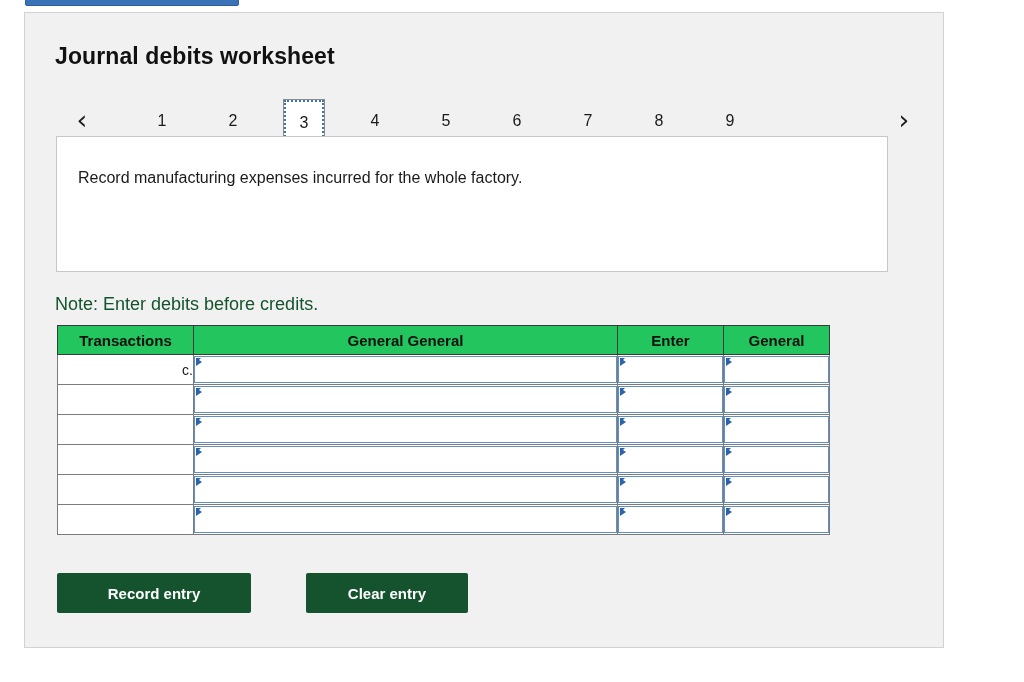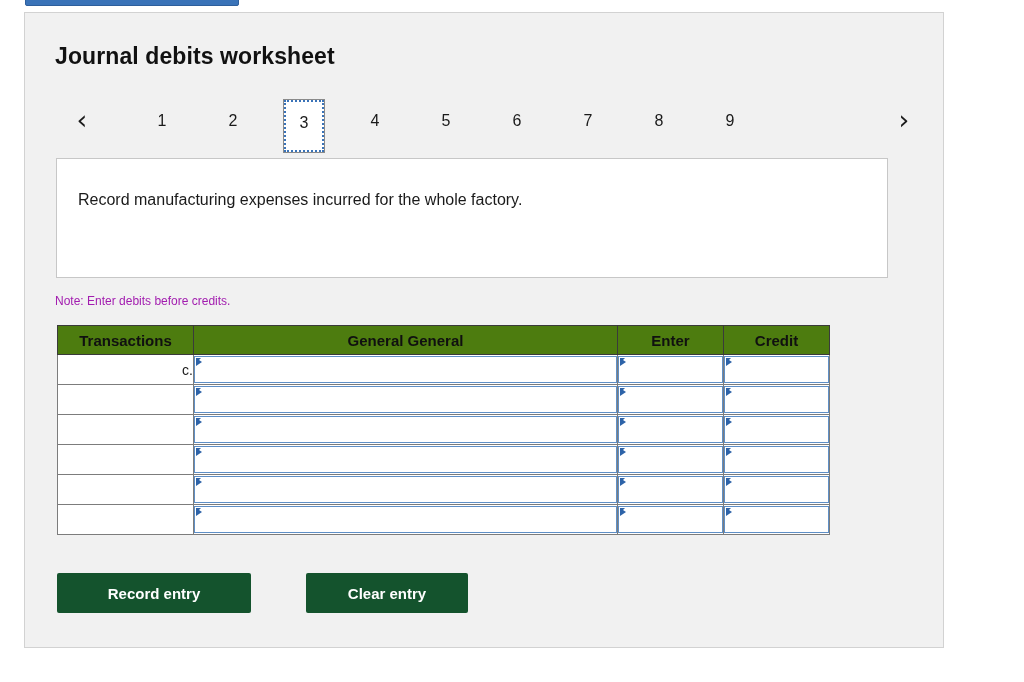--- a/index.html
+++ b/index.html
@@ -100,53 +100,53 @@
     outline-offset: -3px;
     height: 54px;
     top: 4px;
     line-height: 46px;
   }
 
   
   .prompt-box {
     position: absolute;
     left: 31px;
-    top: 145px;
+    top: 123px;
     width: 832px;
-    height: 120px;
+    height: 136px;
     background: #ffffff;
     border: 1px solid #c7c7c7;
     box-sizing: border-box;
   }
   .prompt-text {
     position: absolute;
     left: 21px;
     top: 32px;
     font-size: 16px;
     color: #1a1a1a;
   }
 
   .note {
     position: absolute;
     left: 30px;
     top: 281px;
-    font-size: 12px;
-    color: #a21caf;
+    font-size: 18px;
+    color: #14532d;
   }
 
   
   .jtable {
     position: absolute;
     left: 32px;
     top: 312px;
     border-collapse: collapse;
     table-layout: fixed;
   }
   .jtable th {
-    background: #4d7c0f;
+    background: #22c55e;
     border: 1px solid #3a3a3a;
     color: #101010;
     font-size: 15px;
     font-weight: bold;
     height: 28px;
     padding: 0;
     text-align: center;
   }
   .jtable td {
     border: 1px solid #7c7c7c;
@@ -256,21 +256,21 @@
       <col class="col-trans">
         <col class="col-gj">
         <col class="col-deb">
         <col class="col-cre">
     </colgroup>
     <thead>
       <tr>
           <th>Transactions</th>
           <th>General General</th>
           <th>Enter</th>
-          <th>Credit</th>
+          <th>General</th>
         </tr>
     </thead>
     <tbody>
         <tr>
           <td class="cell-trans">c.</td>
           <td class="cell-input">
             <div class="input-box"></div>
           </td>
           <td class="cell-input">
             <div class="input-box"></div>

